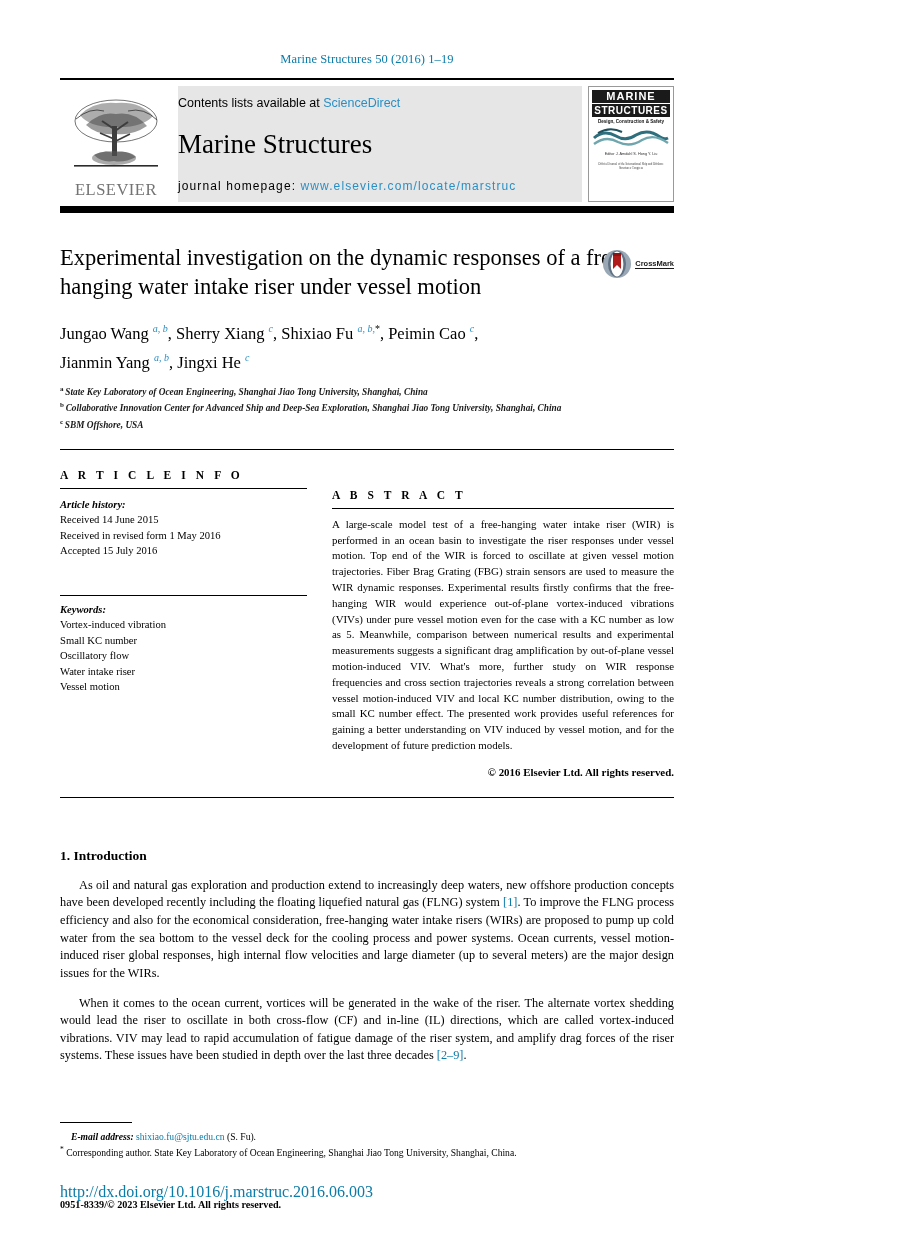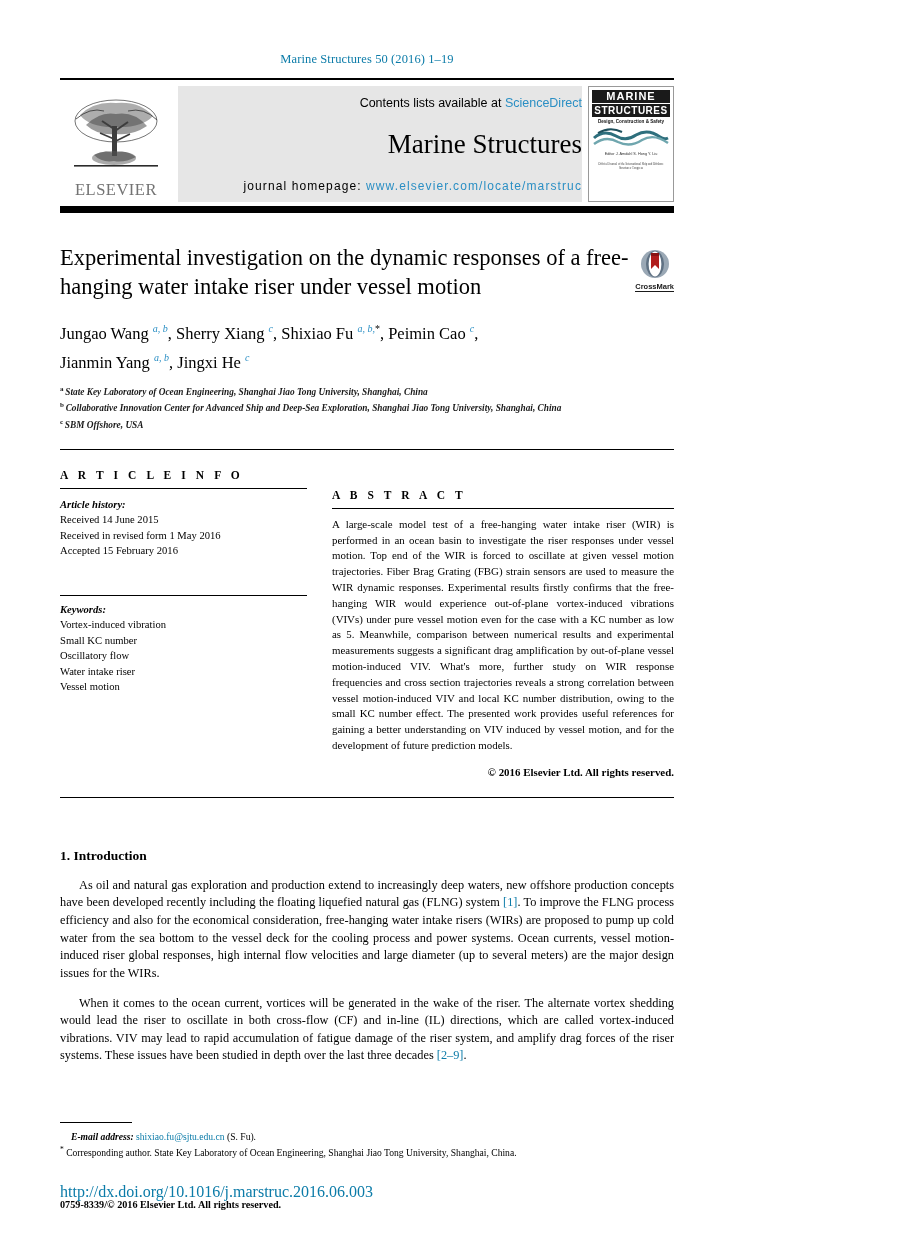--- a/index.html
+++ b/index.html
@@ -36,21 +36,21 @@
   }
   .tree-svg { display: block; }
   .elsevier-word {
     font-family: "Liberation Serif", serif;
     font-size: 16.5px; letter-spacing: 0.5px;
     color: #737373; font-weight: 400; margin-top: 1px;
   }
   .masthead-center {
     flex: 1 1 auto; background: #e6e6e6;
     display: flex; flex-direction: column;
-    align-items: flex-end; justify-content: space-between;
+    align-items: flex-start; justify-content: space-between;
     padding: 10px 0 9px 0; margin-left: 6px; margin-right: 6px;
   }
   .contents-line { font-size: 12.5px; font-family: "Liberation Sans", sans-serif; }
   .sciencedirect { color: #2b8fc4; }
   .journal-name-big { font-size: 27px; font-family: "Liberation Serif", serif; }
   .homepage-line {
     font-size: 12px; font-family: "Liberation Sans", sans-serif;
     letter-spacing: 1.1px;
   }
   .homepage-url { color: #2b8fc4; }
@@ -80,21 +80,21 @@
   .cover-foot {
     font-size: 3px; text-align: center; line-height: 4px;
     margin-top: 5px; color: #444; padding: 0 4px;
   }
   .rule-black-bar { height: 7px; background: #000; margin-top: 4px; }
 
   
   .title-block { margin-top: 30px; position: relative; }
   .crossmark {
     position: absolute; right: 0; top: 6px;
-    display: flex; align-items: center; gap: 3px; flex-direction: column;
+    display: flex; align-items: center; gap: 3px;
   }
   .crossmark-label {
     font-family: "Liberation Sans", sans-serif;
     font-size: 7.5px; font-weight: bold; color: #1a1a1a;
     border-bottom: 1.2px solid #1a1a1a; line-height: 9px;
   }
   .article-title {
     font-size: 22.5px; line-height: 29px; font-weight: 400;
     max-width: 640px; font-family: "Liberation Serif", serif;
   }
@@ -243,21 +243,21 @@
 
   <div class="info-abstract">
 
     <div class="col-info">
       <div class="sec-head">A R T I C L E   I N F O</div>
       <div class="sec-rule"></div>
       <div class="info-sub">Article history:</div>
       <div>
           <div class="info-line">Received 14 June 2015</div>
           <div class="info-line">Received in revised form 1 May 2016</div>
-          <div class="info-line">Accepted 15 February 2016</div>
+          <div class="info-line">Accepted 15 July 2016</div>
         </div>
 
       <div class="kw-block">
         <div class="kw-rule"></div>
         <div class="info-sub">Keywords:</div>
         <div>
             <div class="info-line">Vortex-induced vibration</div>
             <div class="info-line">Small KC number</div>
             <div class="info-line">Oscillatory flow</div>
             <div class="info-line">Water intake riser</div>
@@ -293,16 +293,16 @@
     <div class="foot-line" style="padding-left:11px;">
       <span class="foot-ital">E-mail address:</span>
       <span class="mail-link">shixiao.fu@sjtu.edu.cn</span>
       <span>(S. Fu).</span>
     </div>
     <div class="foot-line">
       <span class="sup">*</span>
       <span>Corresponding author. State Key Laboratory of Ocean Engineering, Shanghai Jiao Tong University, Shanghai, China.</span>
     </div>
     <div class="doi-line">http://dx.doi.org/10.1016/j.marstruc.2016.06.003</div>
-    <div class="issn-line">0759-8339/© 2016 Elsevier Ltd. All rights reserved.</div>
+    <div class="issn-line">0951-8339/© 2023 Elsevier Ltd. All rights reserved.</div>
   </div>
 
 </div>
 
 </body></html>

